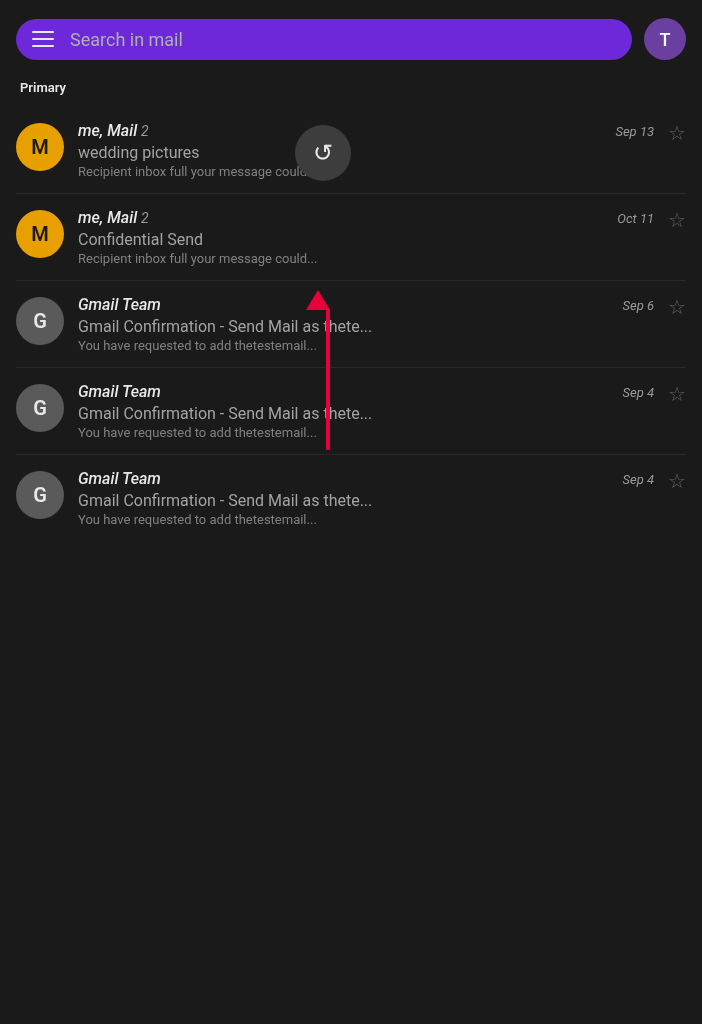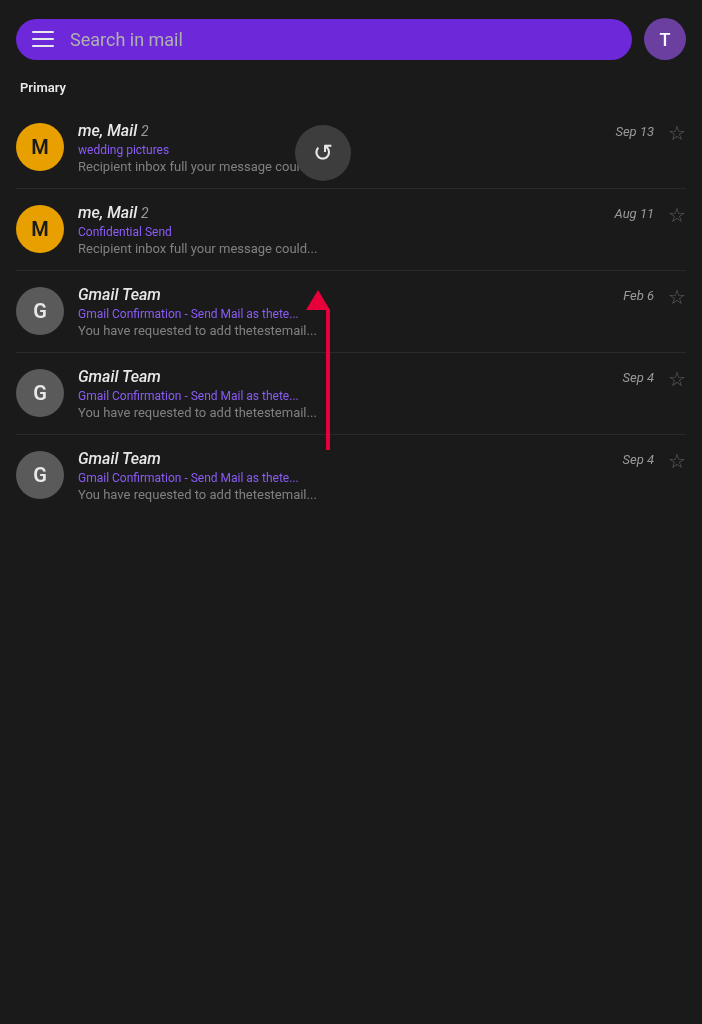--- a/index.html
+++ b/index.html
@@ -136,22 +136,22 @@
 
     .email-date {
       font-size: 13px;
       color: #9a9a9a;
       flex-shrink: 0;
       margin-left: 8px;
       text-align: right;
     }
 
     .email-subject {
-      font-size: 12px;
-      color: #8b5cf6;
+      font-size: 16px;
+      color: #a3a3a3;
       margin-bottom: 2px;
       white-space: nowrap;
       overflow: hidden;
       text-overflow: ellipsis;
     }
 
     .email-preview {
       font-size: 13px;
       color: #808080;
       white-space: nowrap;
@@ -272,38 +272,38 @@
       <div class="arrow-line"></div>
     </div>
 
     <div class="divider"></div>
 
     <div class="email-item">
       <div class="sender-avatar avatar-yellow">M</div>
       <div class="email-content">
         <div class="email-header-row">
           <span class="email-sender">me, Mail <span style="font-weight:400; font-size:14px; color:#9a9a9a;">2</span></span>
-          <span class="email-date">Aug 11</span>
+          <span class="email-date">Oct 11</span>
         </div>
         <div class="email-subject">Confidential Send</div>
         <div class="email-preview">Recipient inbox full your message could...</div>
       </div>
       <div class="email-right">
         <span class="star-icon">☆</span>
       </div>
     </div>
 
     <div class="divider"></div>
 
     <div class="email-item">
       <div class="sender-avatar avatar-gray">G</div>
       <div class="email-content">
         <div class="email-header-row">
           <span class="email-sender">Gmail Team</span>
-          <span class="email-date">Feb 6</span>
+          <span class="email-date">Sep 6</span>
         </div>
         <div class="email-subject">Gmail Confirmation - Send Mail as thete...</div>
         <div class="email-preview">You have requested to add thetestemail...</div>
       </div>
       <div class="email-right">
         <span class="star-icon">☆</span>
       </div>
     </div>
 
     <div class="divider"></div>

